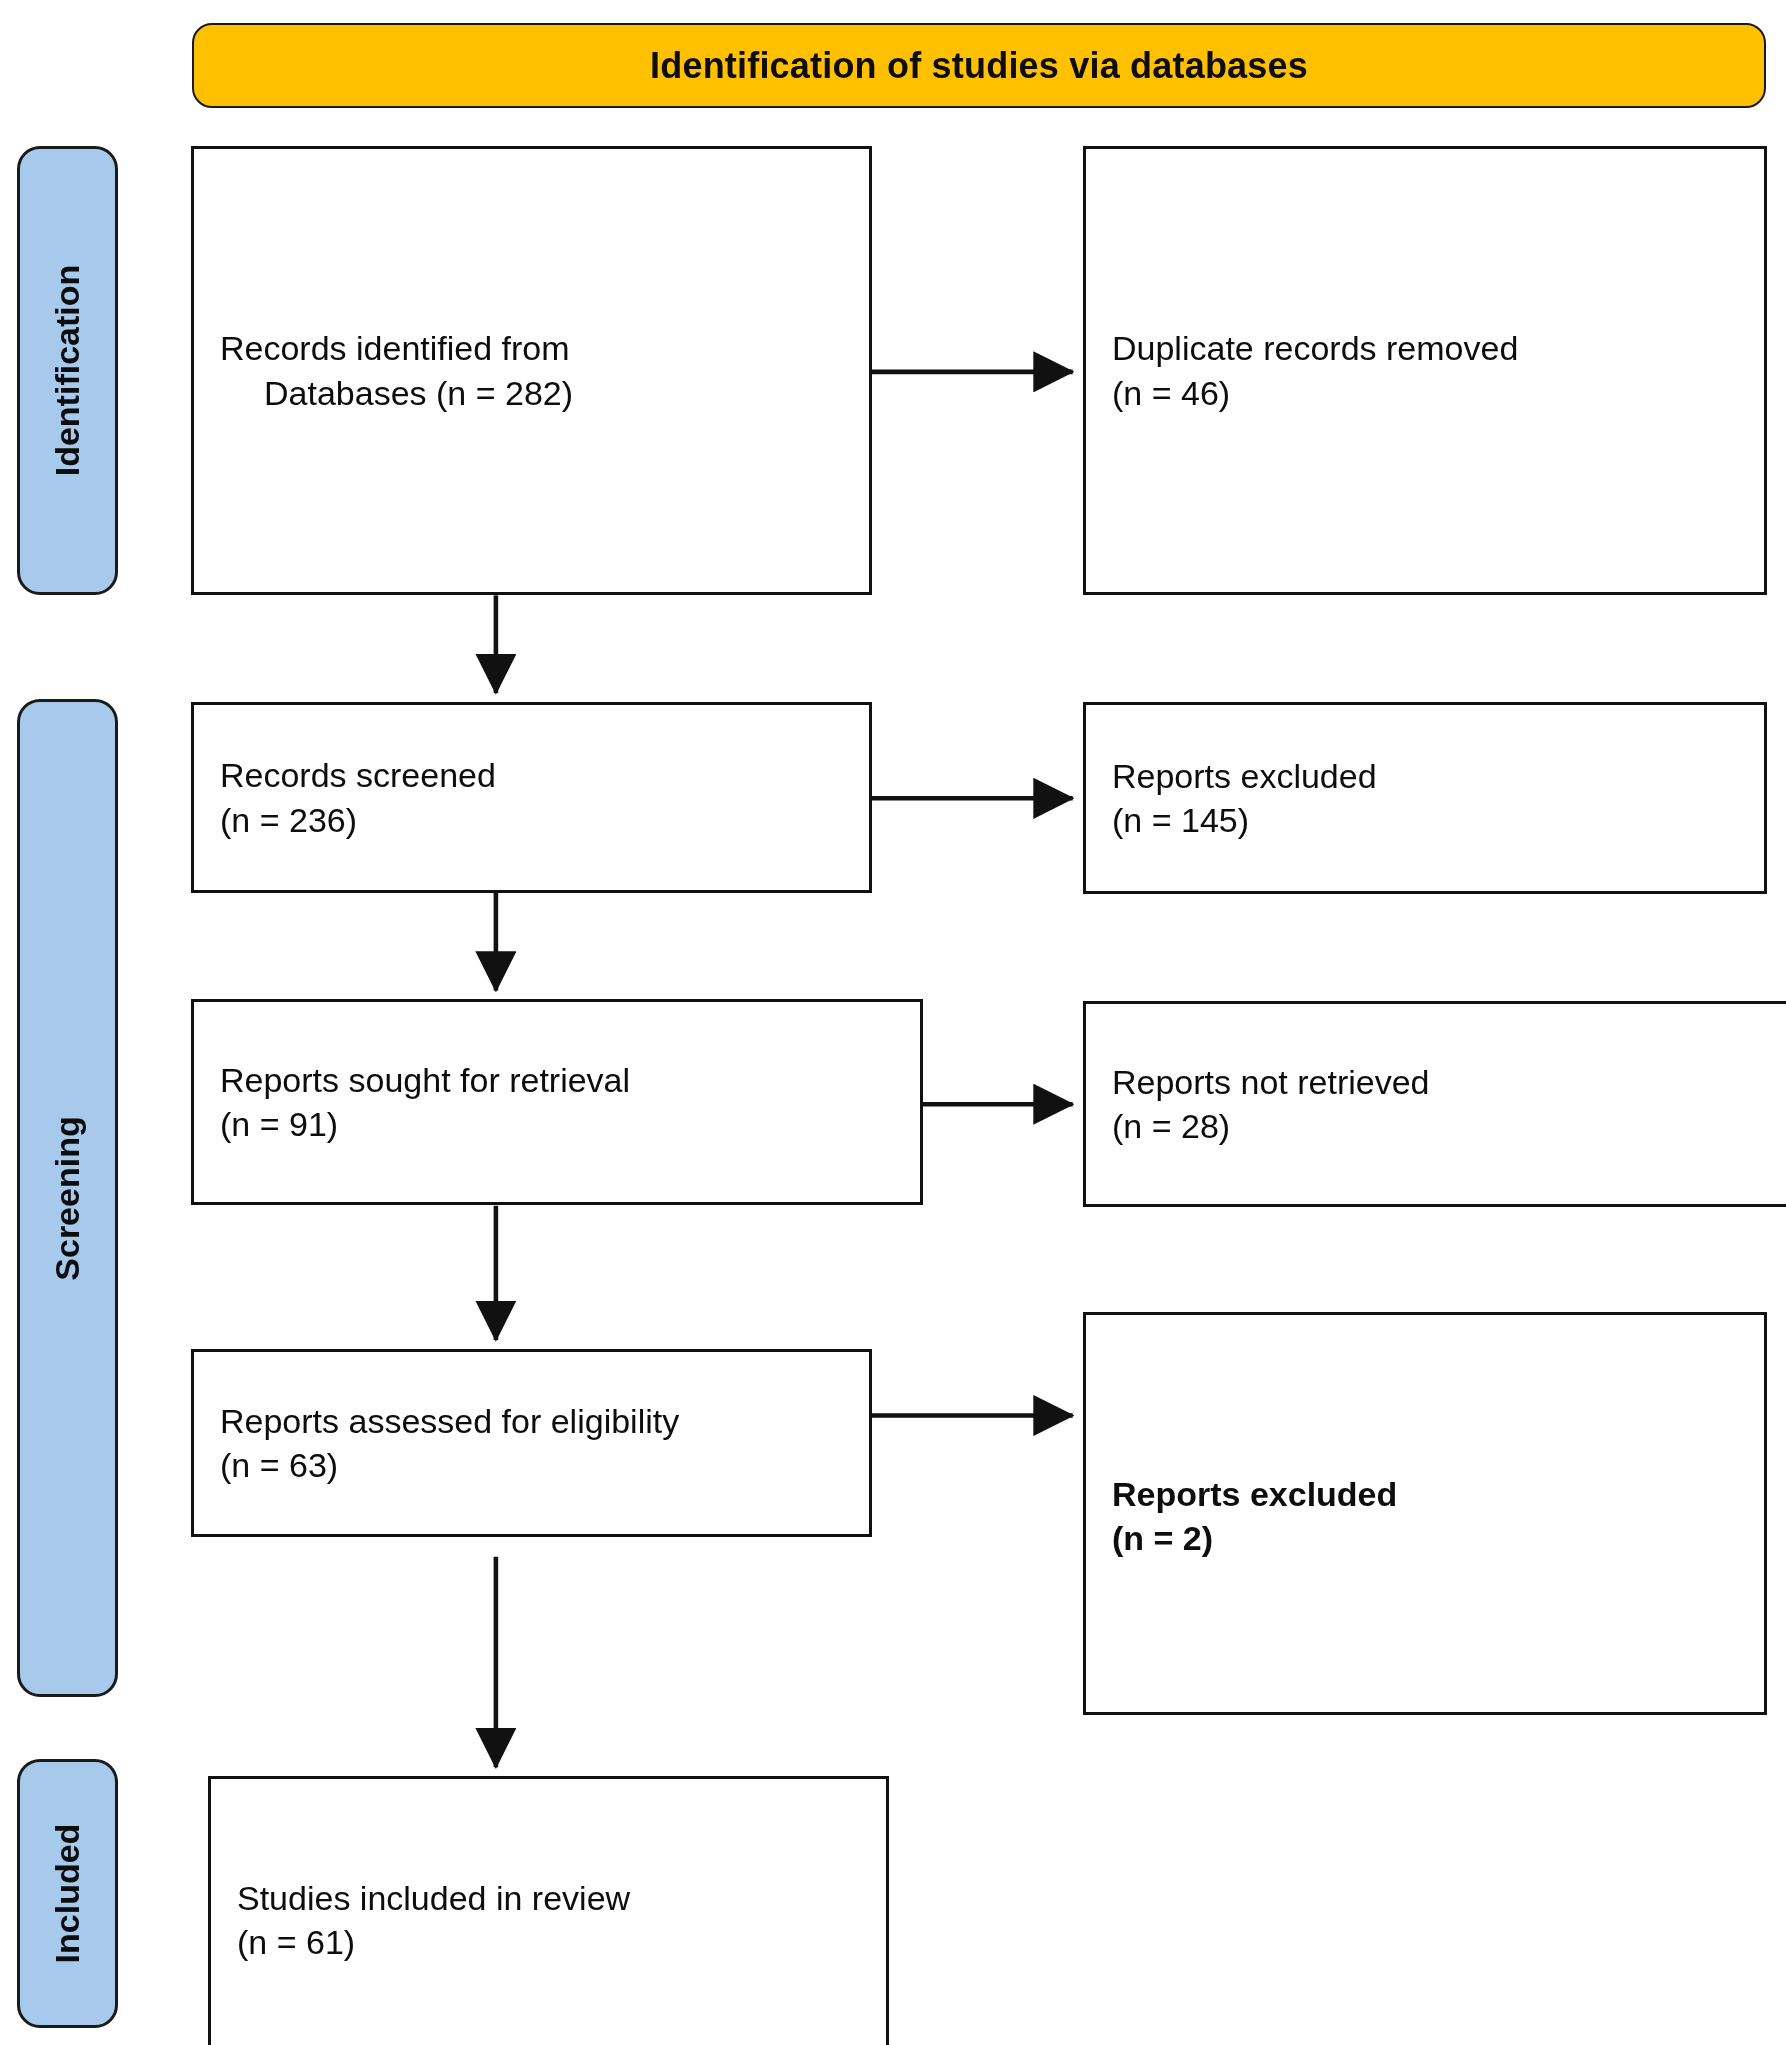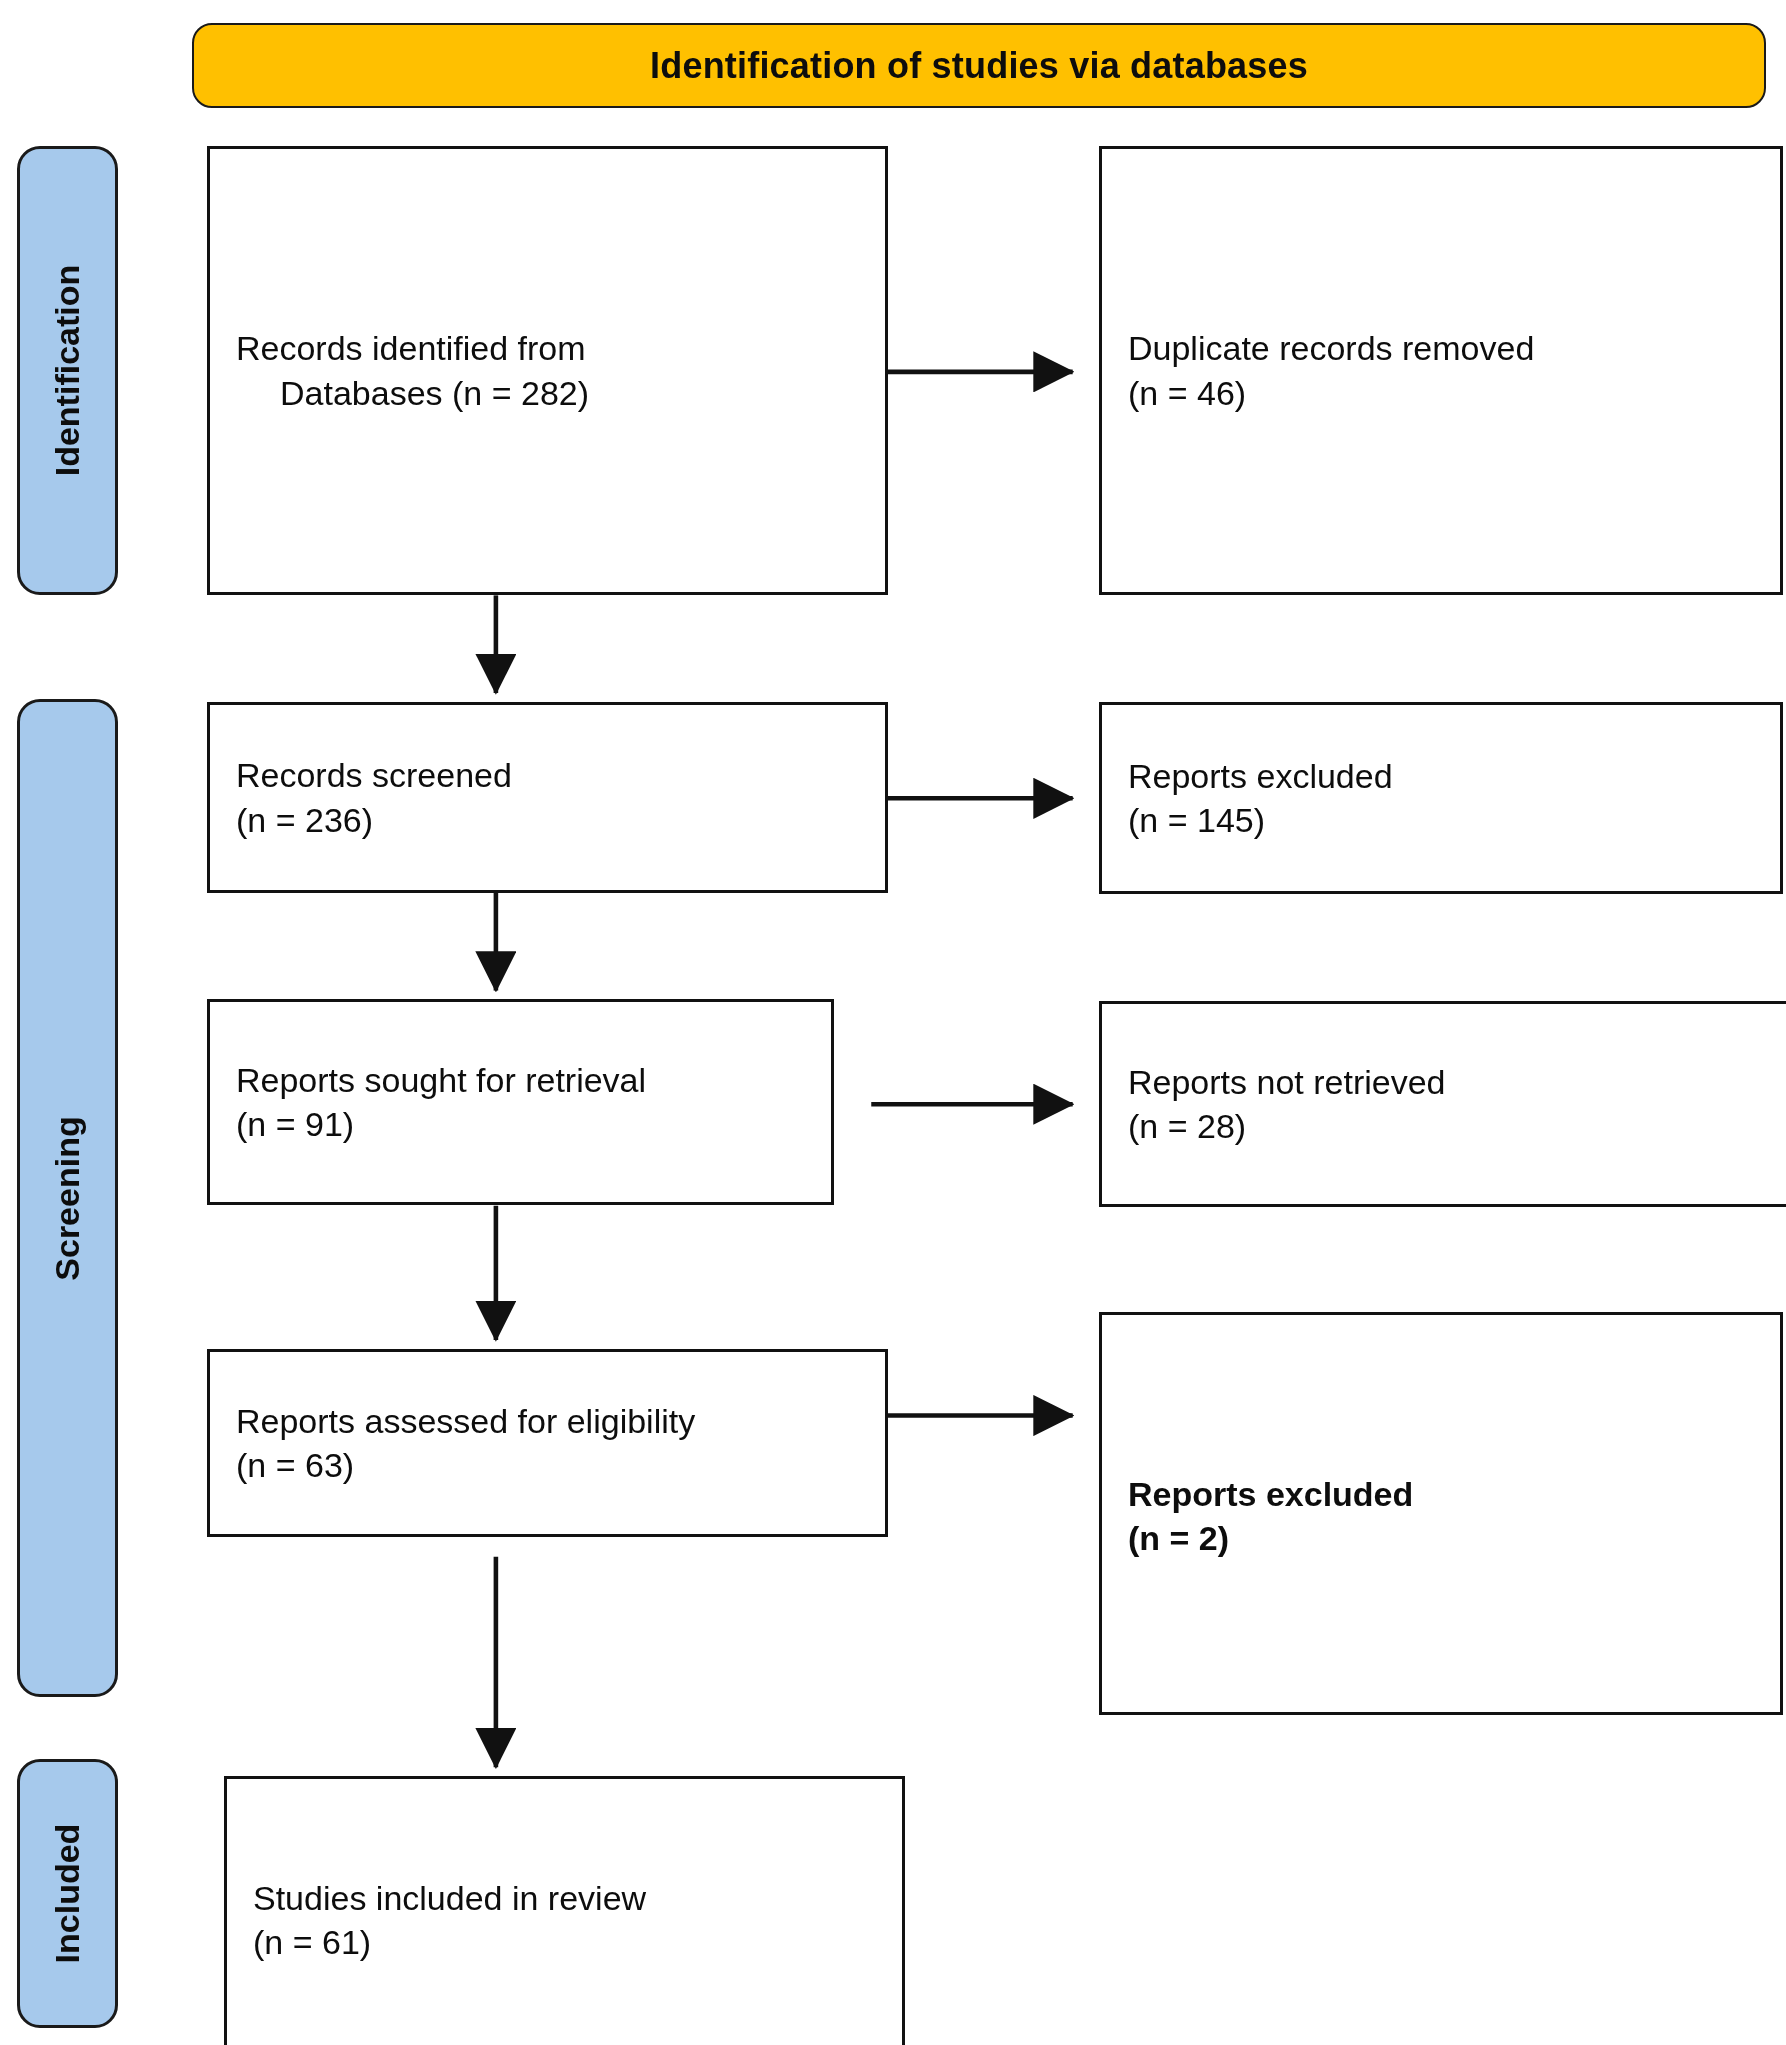--- a/index.html
+++ b/index.html
@@ -65,34 +65,33 @@
   
   .fbox {
     position: absolute;
     background: #ffffff;
     border: 3.1px solid #111111;
     box-sizing: border-box;
     padding: 8px 26px;
     display: flex;
     flex-direction: column;
     justify-content: center;
-    margin-left: 16px;
   }
   .fbox .line {
     font-size: 34px;
     line-height: 1.30;
     color: #0d0d0d;
     white-space: pre;
   }
   .fbox.indent-second .line.l2 { padding-left: 44px; }
 
   
   #box-records-identified       { left: 191px; top: 146px;  width: 681px; height: 449px; }
   #box-records-screened         { left: 191px; top: 702px;  width: 681px; height: 191px; }
-  #box-reports-sought           { left: 191px; top: 999px; width: 627px; height: 206px; }
+  #box-reports-sought           { left: 191px; top: 999px; width: 732px; height: 206px; }
   #box-reports-assessed         { left: 191px; top: 1349px; width: 681px; height: 188px; }
   #box-studies-included         { left: 208px; top: 1776px; width: 681px; height: 288px; }
 
   
   #box-duplicates-removed       { left: 1083px; top: 146px;  width: 684px; height: 449px; }
   #box-records-excluded         { left: 1083px; top: 702px;  width: 684px; height: 192px; }
   #box-reports-not-retrieved    { left: 1083px; top: 1001px; width: 756px; height: 206px; }
   #box-reports-excluded         { left: 1083px; top: 1312px; width: 684px; height: 403px; font-weight: bold; }
 
   

